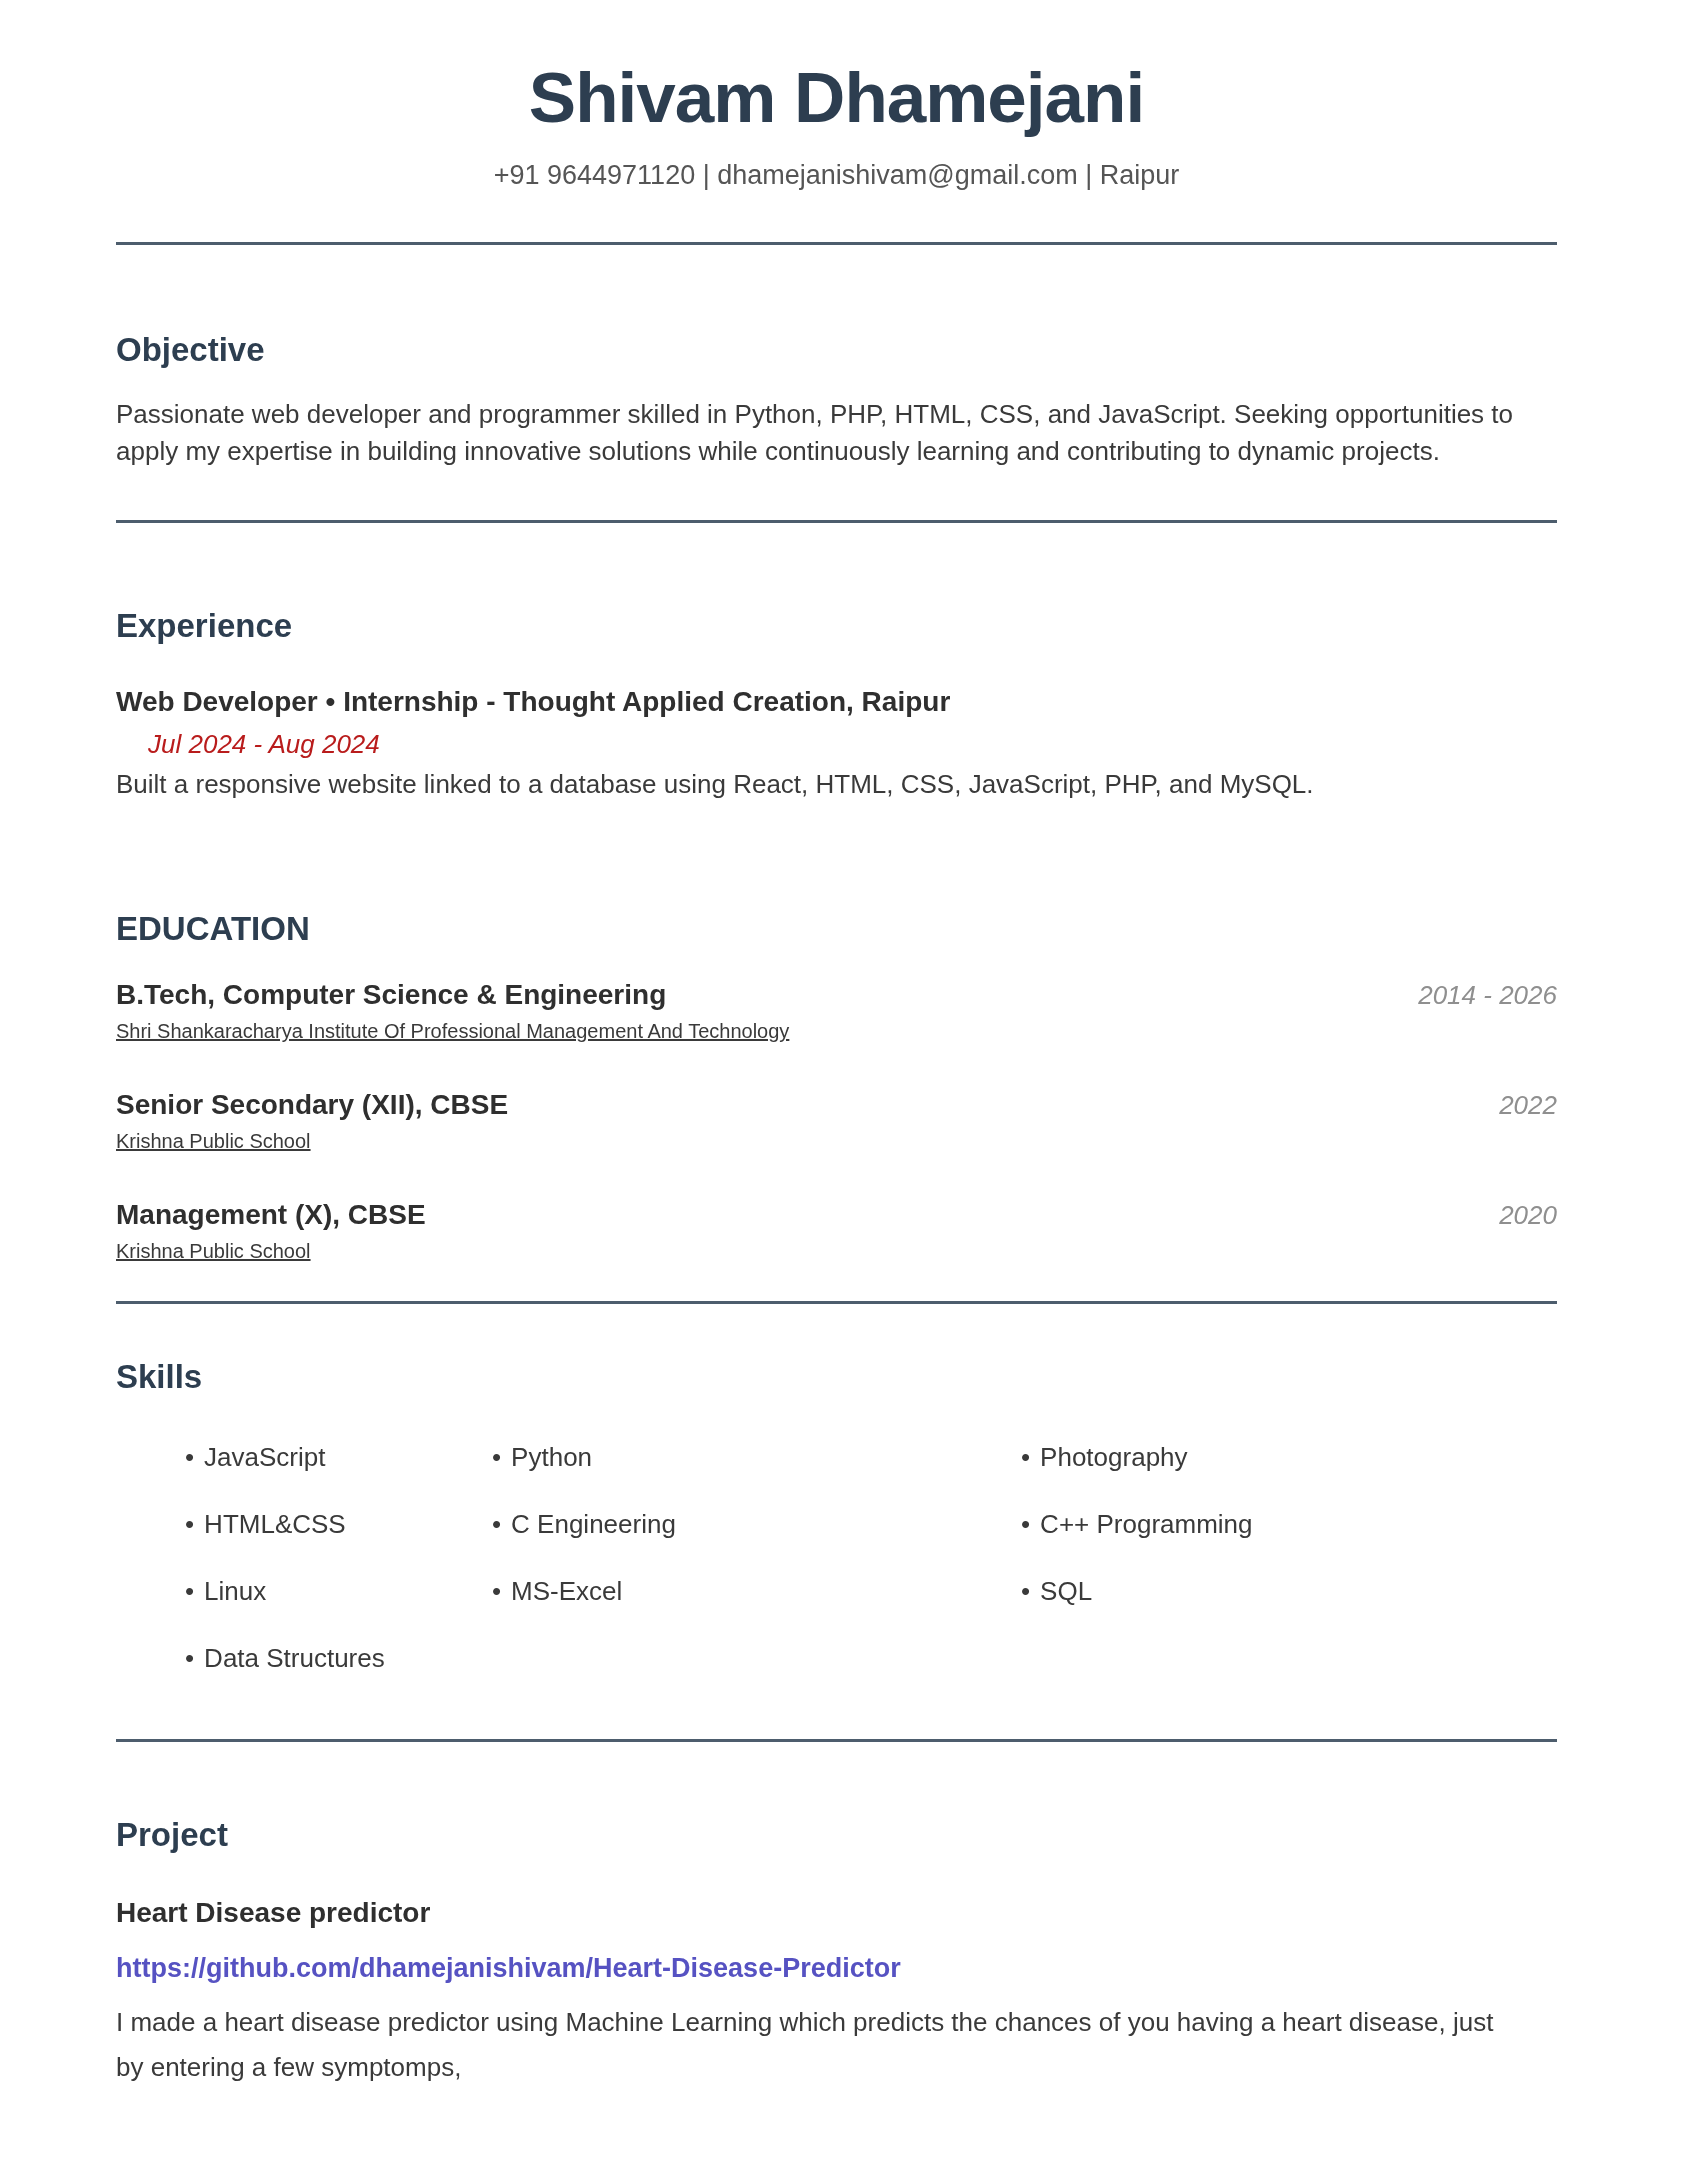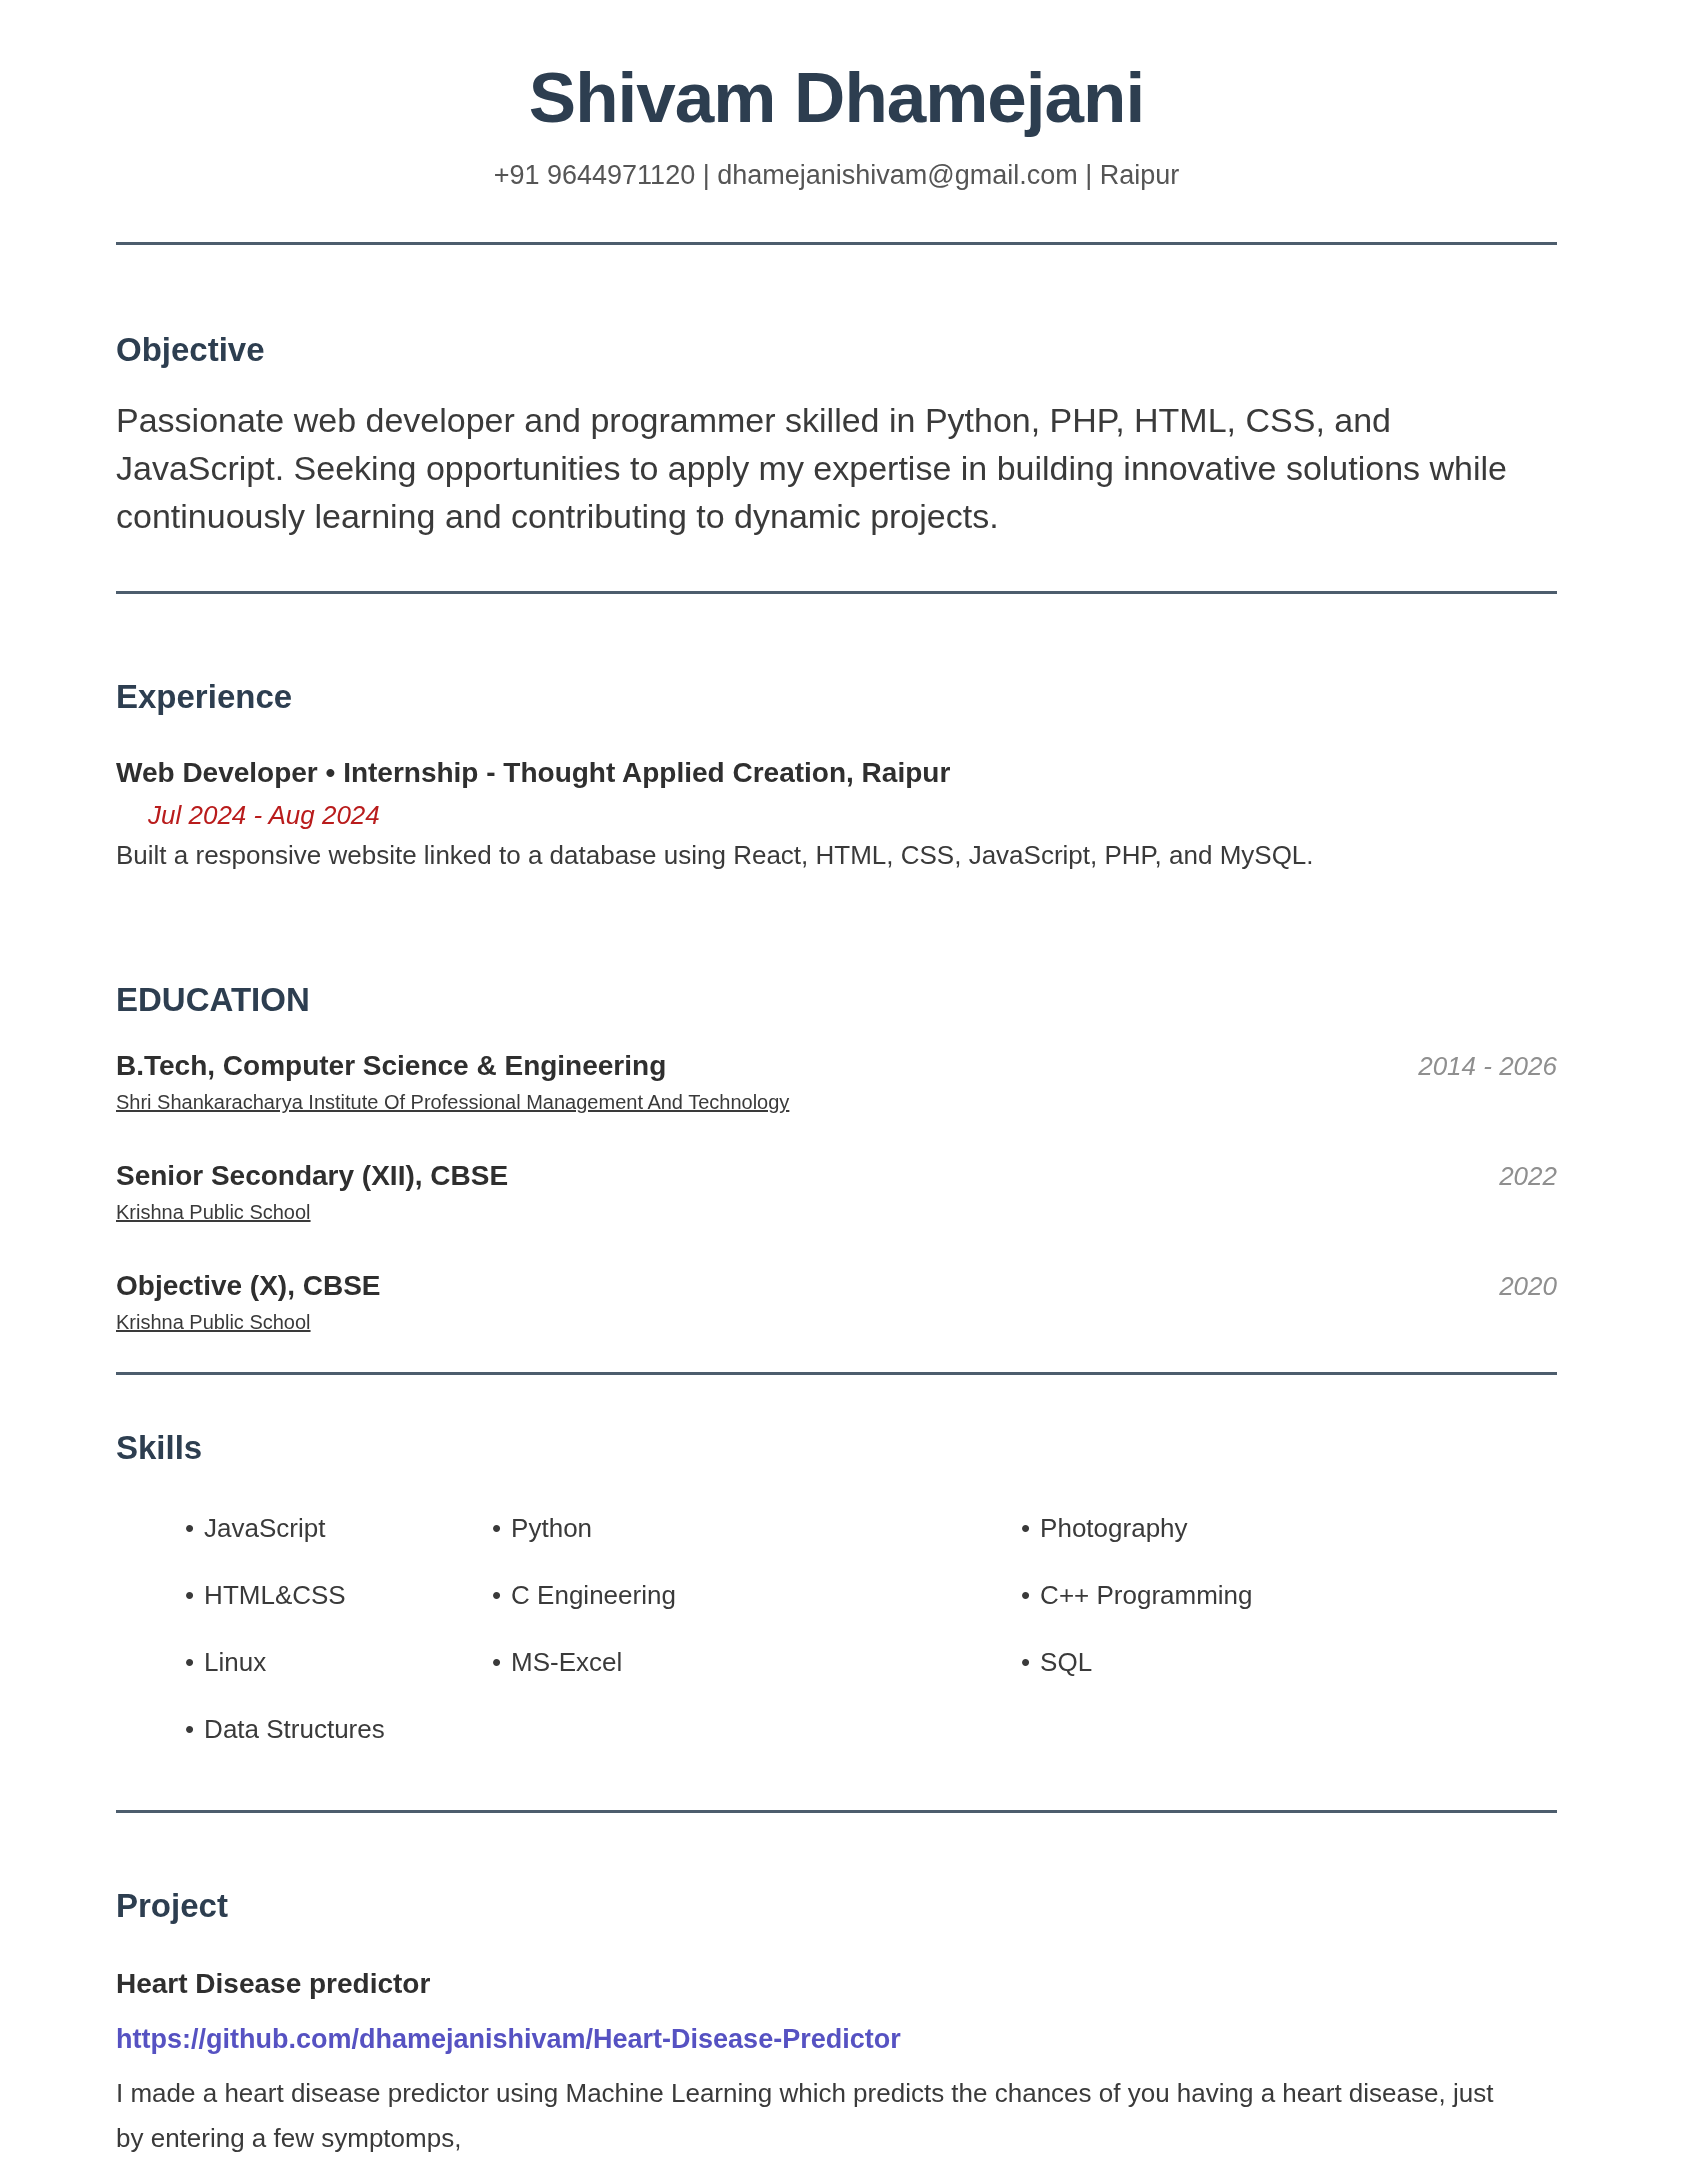--- a/index.html
+++ b/index.html
@@ -44,21 +44,21 @@
   
   h2.section-heading {
     font-size: 33px;
     font-weight: bold;
     color: #2d3e50;
     line-height: 1.1;
   }
   .objective-section h2 { margin-top: 87px; }
   .objective-text {
     margin-top: 28px;
-    font-size: 34px;
+    font-size: 26px;
     line-height: 1.42;
     color: #3a3a3a;
     max-width: 1406px;
   }
   .experience-section h2 { margin-top: 85px; }
   .job-title {
     margin-top: 42px;
     font-size: 28px;
     font-weight: bold;
     color: #2f2f2f;
@@ -180,21 +180,21 @@
     <div class="edu-entry">
       <div class="edu-row">
         <span class="edu-title">Senior Secondary (XII), CBSE</span>
         <span class="edu-dates">2022</span>
       </div>
       <div class="edu-school">Krishna Public School</div>
     </div>
 
     <div class="edu-entry">
       <div class="edu-row">
-        <span class="edu-title">Objective (X), CBSE</span>
+        <span class="edu-title">Management (X), CBSE</span>
         <span class="edu-dates">2020</span>
       </div>
       <div class="edu-school">Krishna Public School</div>
     </div>
   </section>
 
   <hr class="divider d3">
 
   <section class="skills-section">
     <h2 class="section-heading">Skills</h2>

